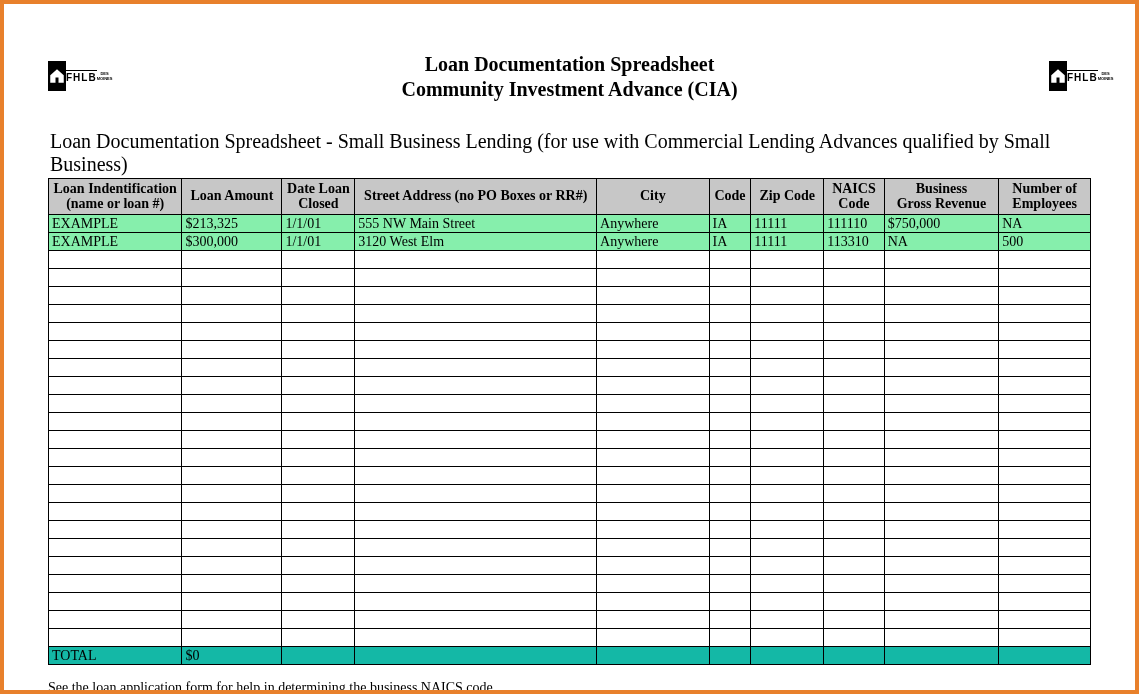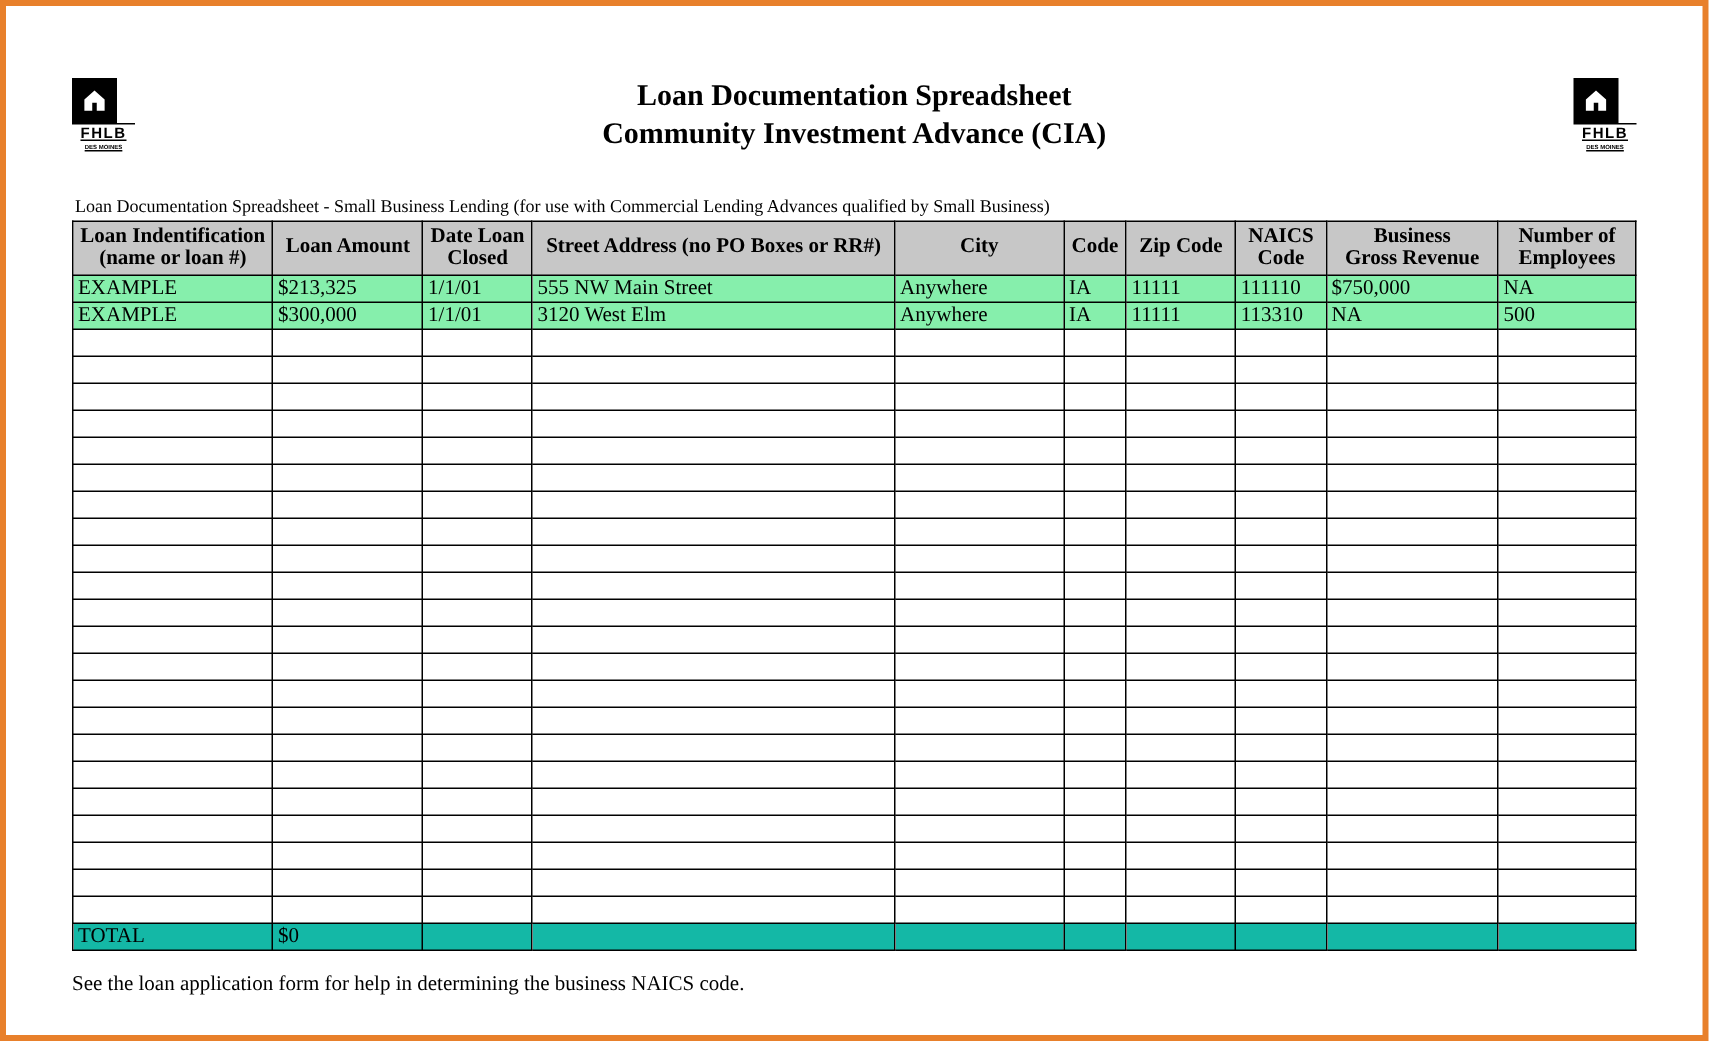--- a/index.html
+++ b/index.html
@@ -8,33 +8,33 @@
       background: #fff;
       width: 1139px;
       height: 694px;
       border: 4px solid #e8802b;
       padding: 48px 44px 24px 44px;
       position: relative;
     }
     .header-row { display: flex; justify-content: space-between; align-items: flex-start; margin-bottom: 28px; }
     .logo {
       width: 42px; height: 48px;
-      display: flex; flex-direction: column; 
-      font-size: 7px; font-weight: bold; text-align:center;text-decoration:underline;
+      display: flex; flex-direction: row; align-items: center;
+      font-size: 7px; font-weight: bold; text-align:center;
     }
     .logo-top {
       width: 30px; height: 30px; background:#000;
       display:flex; align-items:center; justify-content:center;
     }
     .logo-top svg { fill:#fff; }
     .logo-label { font-family: Arial, sans-serif; font-size:10px; font-weight:bold; letter-spacing:1px; padding-top:1px; border-top:1px solid #000; width:100%; }
     .logo-sub { font-size:4px; font-family:Arial,sans-serif; }
     .titles { text-align:center; flex:1; }
     .titles h1 { font-size:20px; font-weight:bold; line-height:1.25; }
-    .caption { font-size:12px; margin: 0 0 2px 2px; }
+    .caption { font-size:20px; margin: 0 0 2px 2px; }
     table {
       border-collapse: collapse; width:100%; table-layout:fixed;
       font-size:14px;
       padding-left:40px;
     }
     th, td { border:1px solid #000; height:18px; padding:0 3px; overflow:hidden; white-space:nowrap; }
     th {
       background:#c7c7c7; font-weight:bold; text-align:center;
       font-family:"Times New Roman", serif; font-size:14px; line-height:1.05;
       height:36px; vertical-align:middle;

